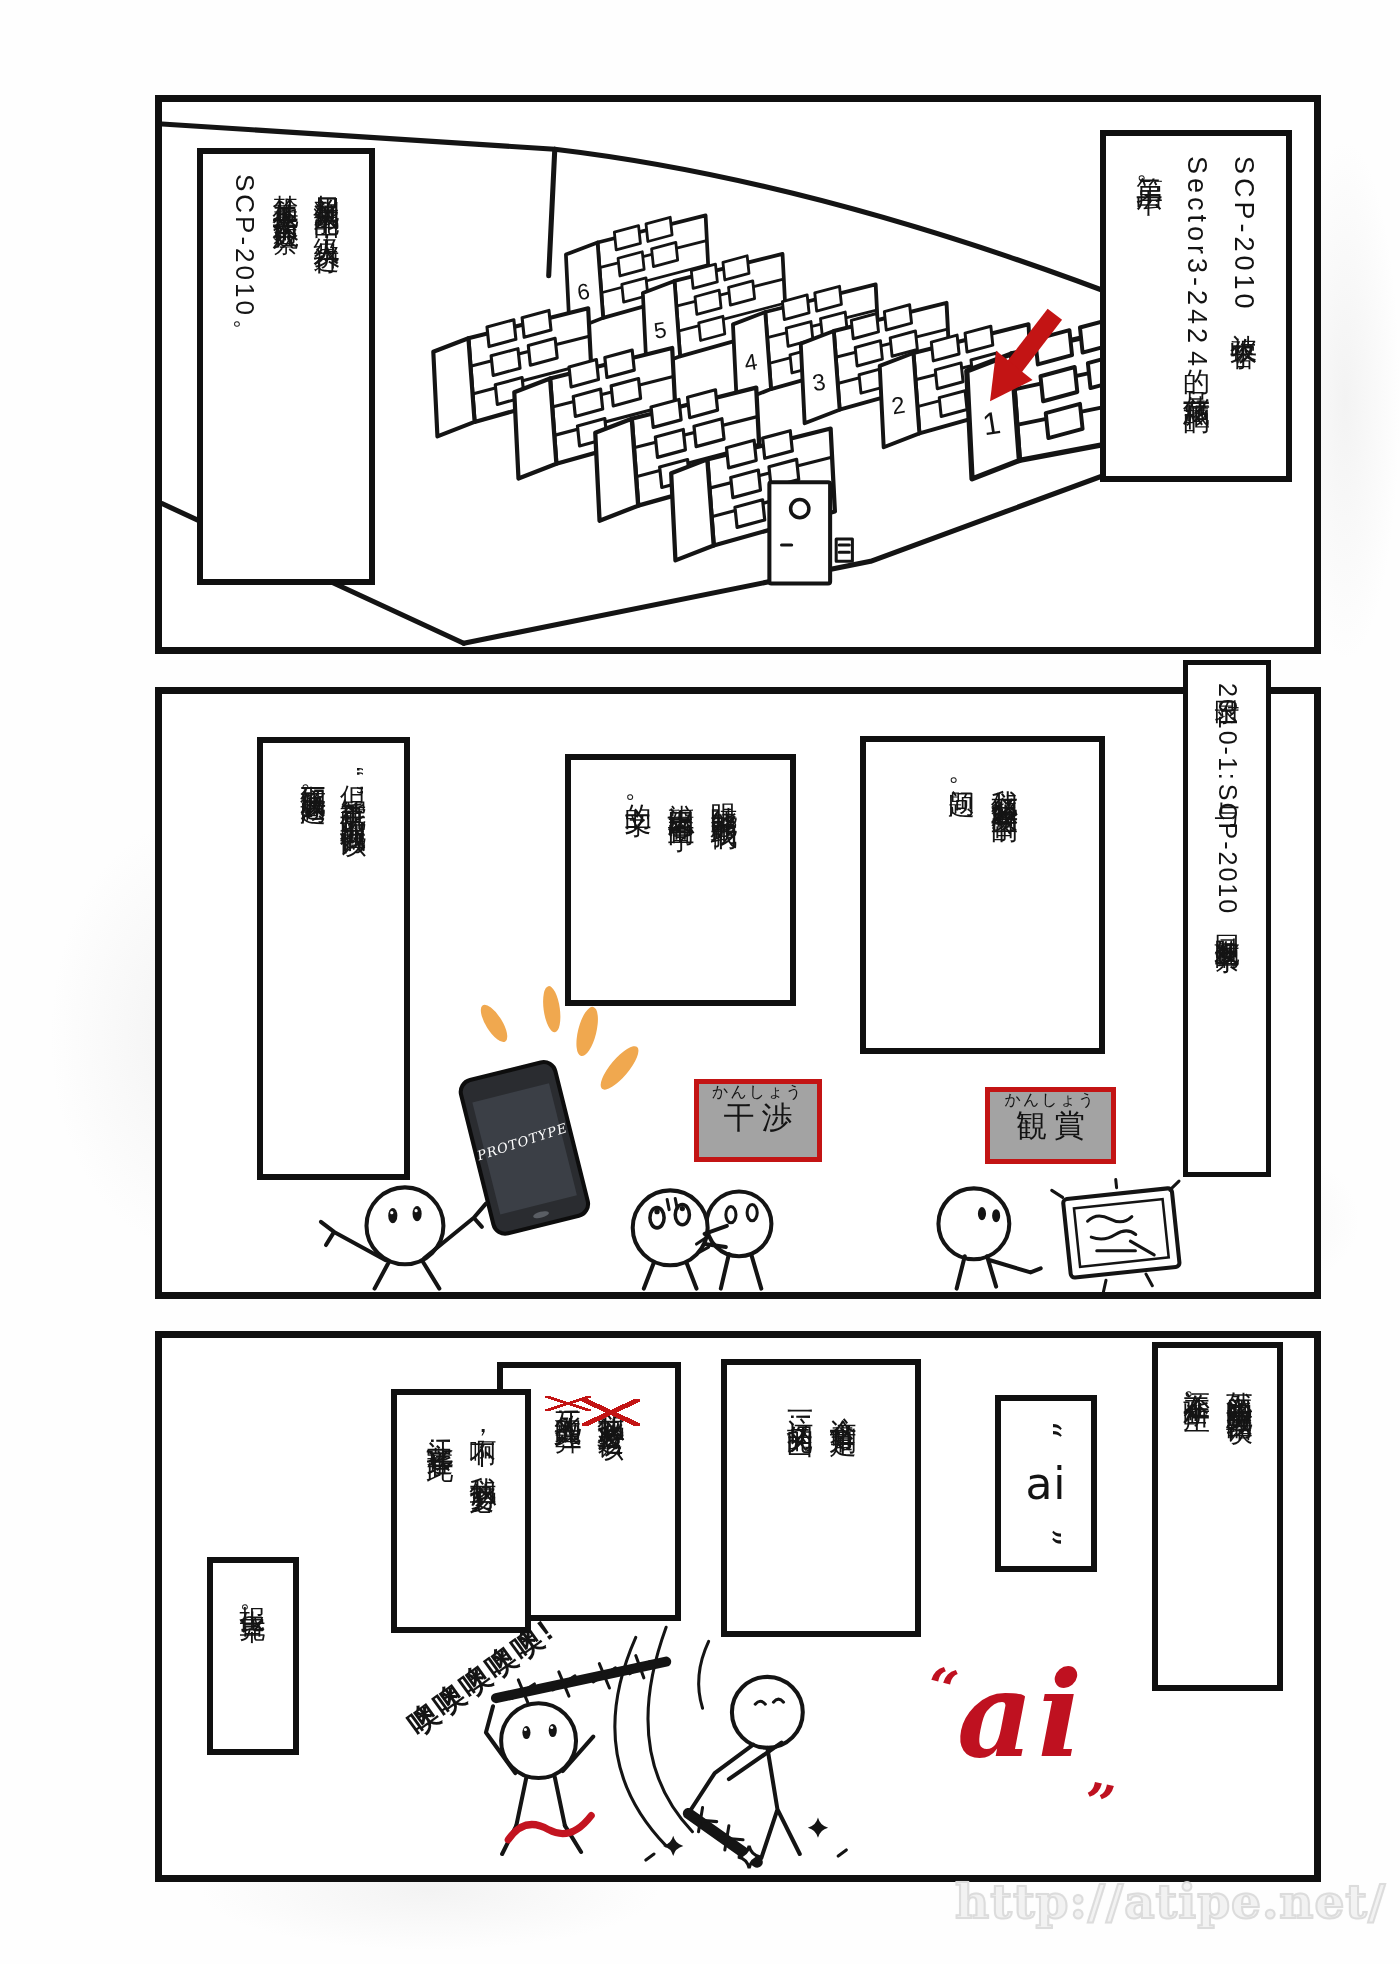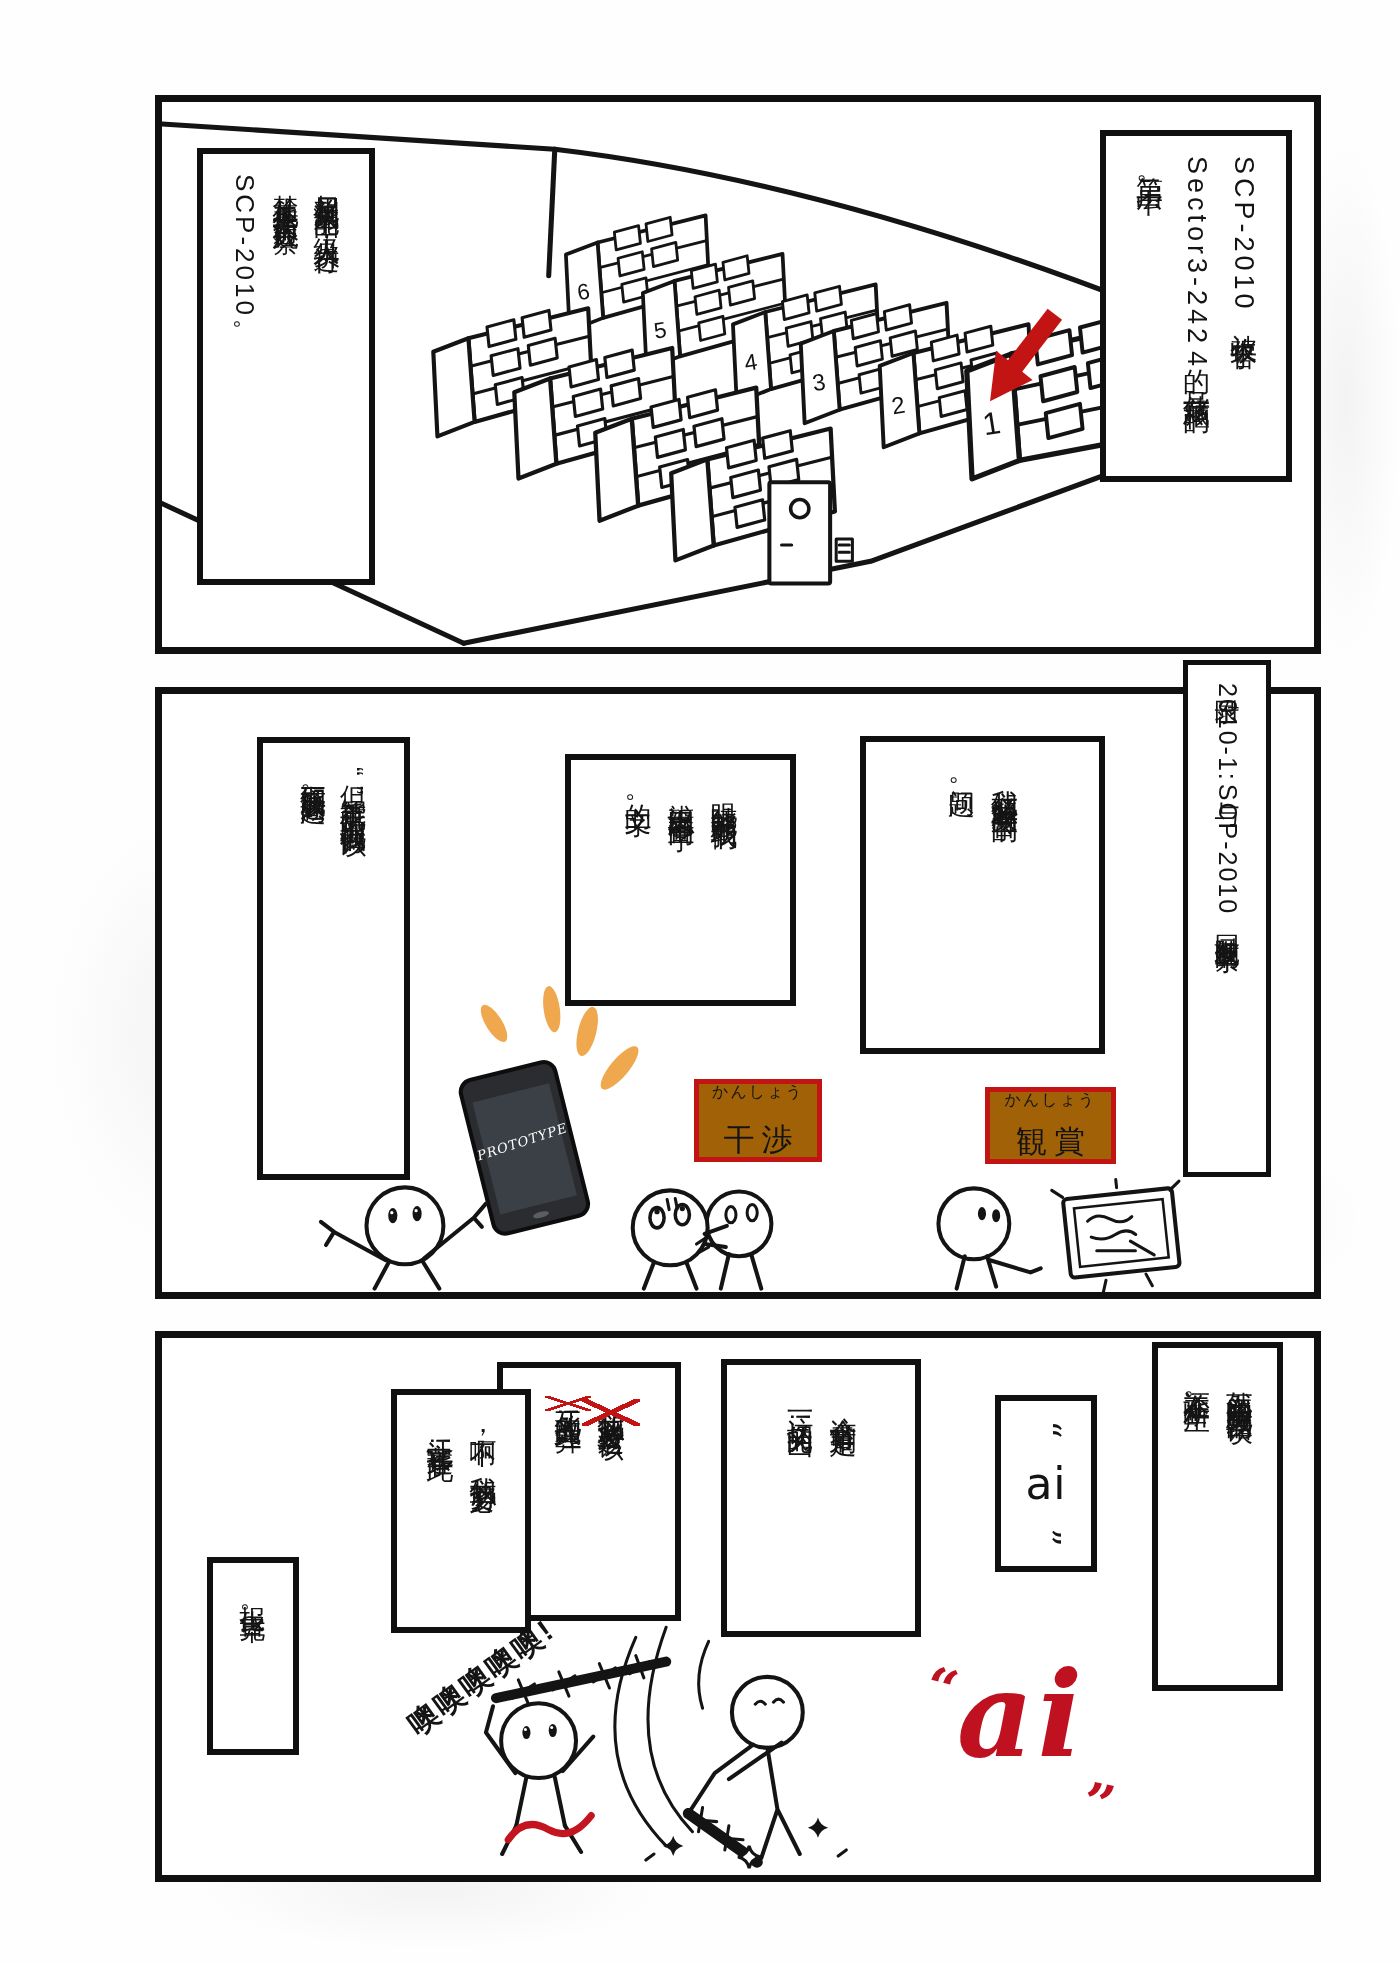--- a/index.html
+++ b/index.html
@@ -20,22 +20,22 @@
   
   .c2side{padding:14px 4px;gap:0;border-width:5px;}
   .c2side .vcol{font-size:25px;letter-spacing:2px;}
   .bub{gap:16px;}
   .bub .vcol{font-size:27px;letter-spacing:3px;}
   .c2prob{padding:26px 10px;}
   .c2eyes{padding:22px 10px;}
   .c2phone{padding:22px 6px;gap:14px;}
   .c2phone .vcol{font-size:26px;letter-spacing:2px;}
   
-  .card{position:absolute;background:#a16207;border:5px solid #c31414;z-index:3;box-sizing:border-box;
-        display:flex;flex-direction:column;align-items:center;justify-content:space-between;}
+  .card{position:absolute;background:#a3a3a3;border:5px solid #c31414;z-index:3;box-sizing:border-box;
+        display:flex;flex-direction:column;align-items:center;justify-content:flex-start;}
   .furi{font-size:16px;letter-spacing:2px;line-height:1;}
   .word{font-size:31px;letter-spacing:7px;line-height:1.05;margin-top:2px;text-indent:7px;}
   
   .c3side{padding:22px 8px;gap:16px;}
   .c3side .vcol{font-size:27px;letter-spacing:3px;}
   .c3culprit{padding:30px 10px;}
   .c3bury{padding:22px 8px;z-index:2;}
   .c3correct{padding:24px 6px;z-index:4;}
   .c3report{padding:22px 6px;}
   .c3report .vcol{font-size:26px;letter-spacing:4px;}
@@ -380,13 +380,14 @@
   <div class="cap vbox c3report" style="left:207px;top:1557px;width:92px;height:198px;">
     <div class="vcol">报告完毕。</div>
   </div>
   <div class="sfx">噢噢噢噢噢!</div>
   <div class="bigai">
     <span class="qo">“</span>
     <span class="w">ai</span>
     <span class="qc">”</span>
   </div>
 
+  <div class="wm">http://atipe.net/</div>
 </div>
 
 </body></html>

